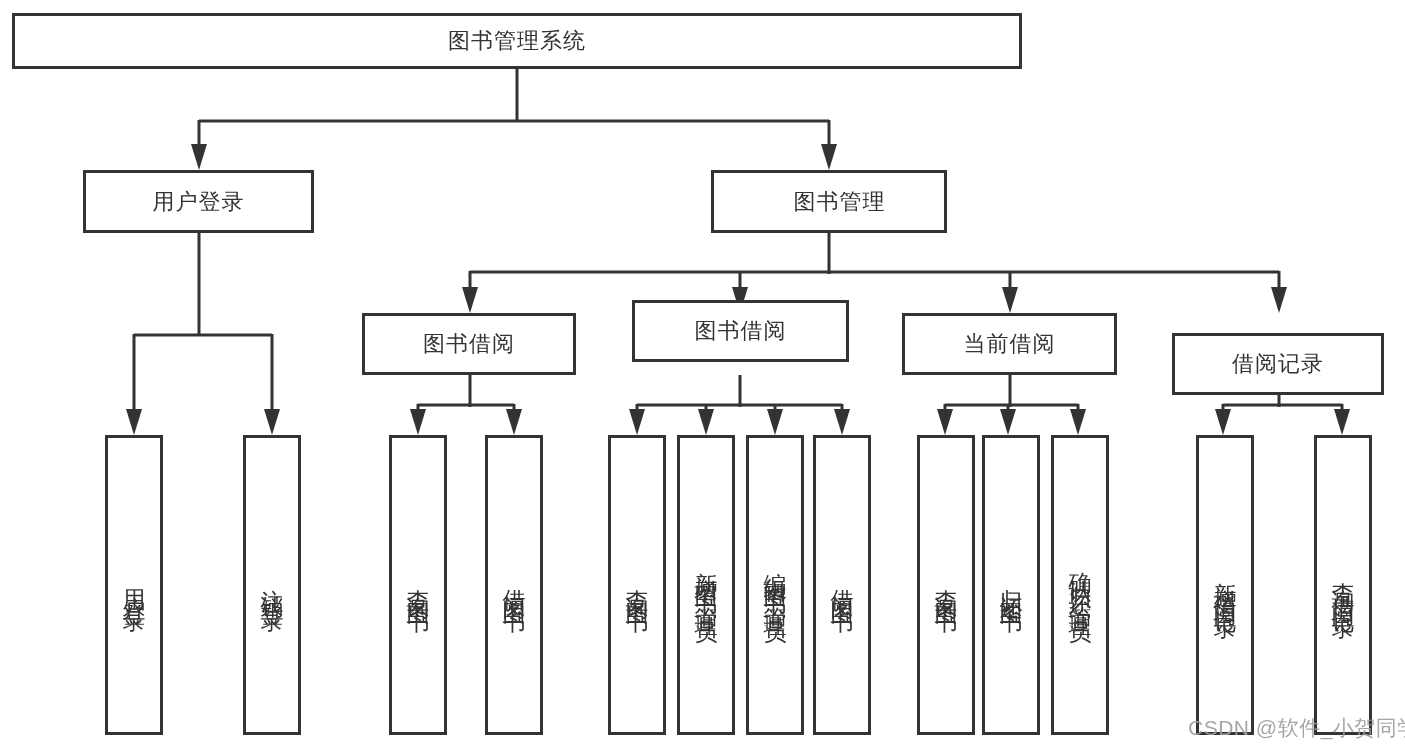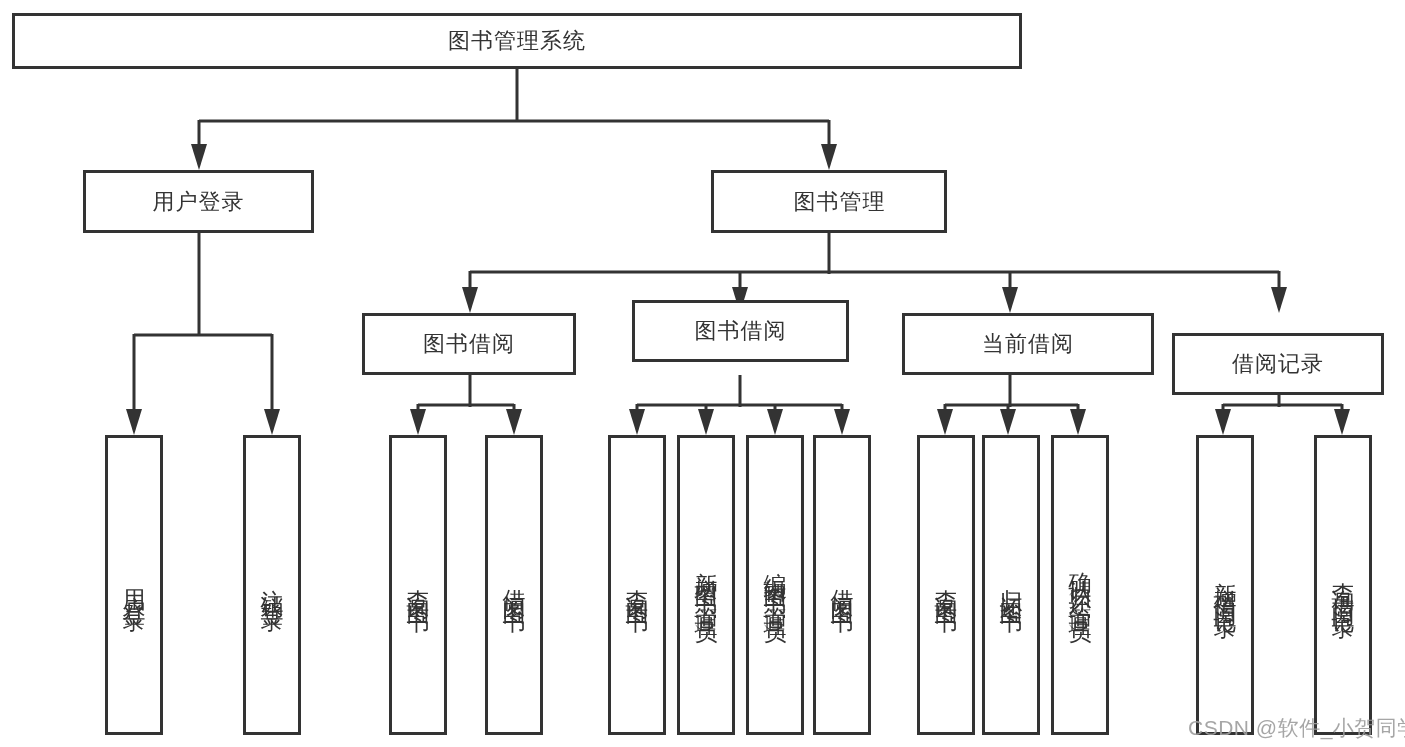--- a/index.html
+++ b/index.html
@@ -55,21 +55,21 @@
     letter-spacing: 7px;
     color: #333333;
     line-height: 1;
   }
   
   .root-box   { left: 12px;   top: 13px;  width: 1010px; height: 56px; }
   .n-login    { left: 83px;   top: 170px; width: 231px;  height: 63px; }
   .n-bookmgmt { left: 711px;  top: 170px; width: 236px;  height: 63px; padding-left: 21px; }
   .n-rec      { left: 362px;  top: 313px; width: 214px;  height: 62px; }
   .n-borrow   { left: 632px;  top: 300px; width: 217px;  height: 62px; }
-  .n-current  { left: 902px;  top: 313px; width: 252px;  height: 62px; }
+  .n-current  { left: 902px;  top: 313px; width: 215px;  height: 62px; }
   .n-records  { left: 1172px; top: 313px; width: 212px;  height: 62px; margin-top: 20px; }
   
   .l-1  { left: 105px; }
   .l-2  { left: 243px; }
   .l-3  { left: 389px; }
   .l-4  { left: 485px; }
   .l-5  { left: 608px; }
   .l-6  { left: 677px; }
   .l-7  { left: 746px; }
   .l-8  { left: 813px; }

